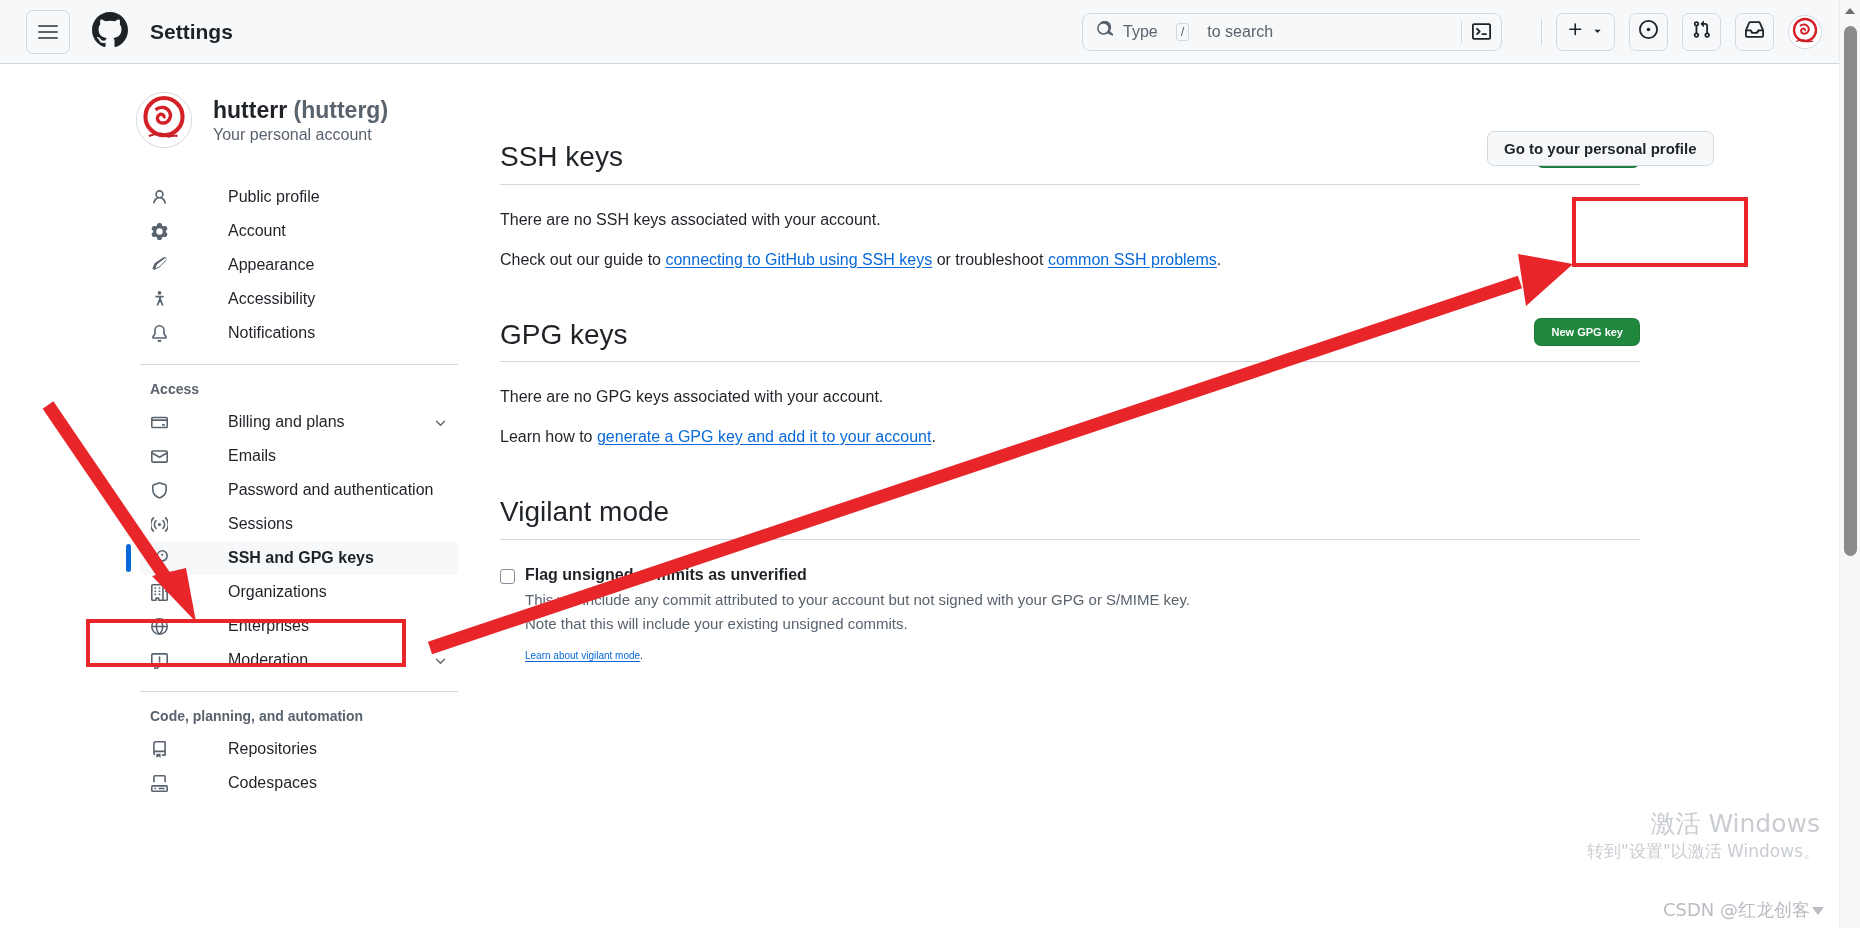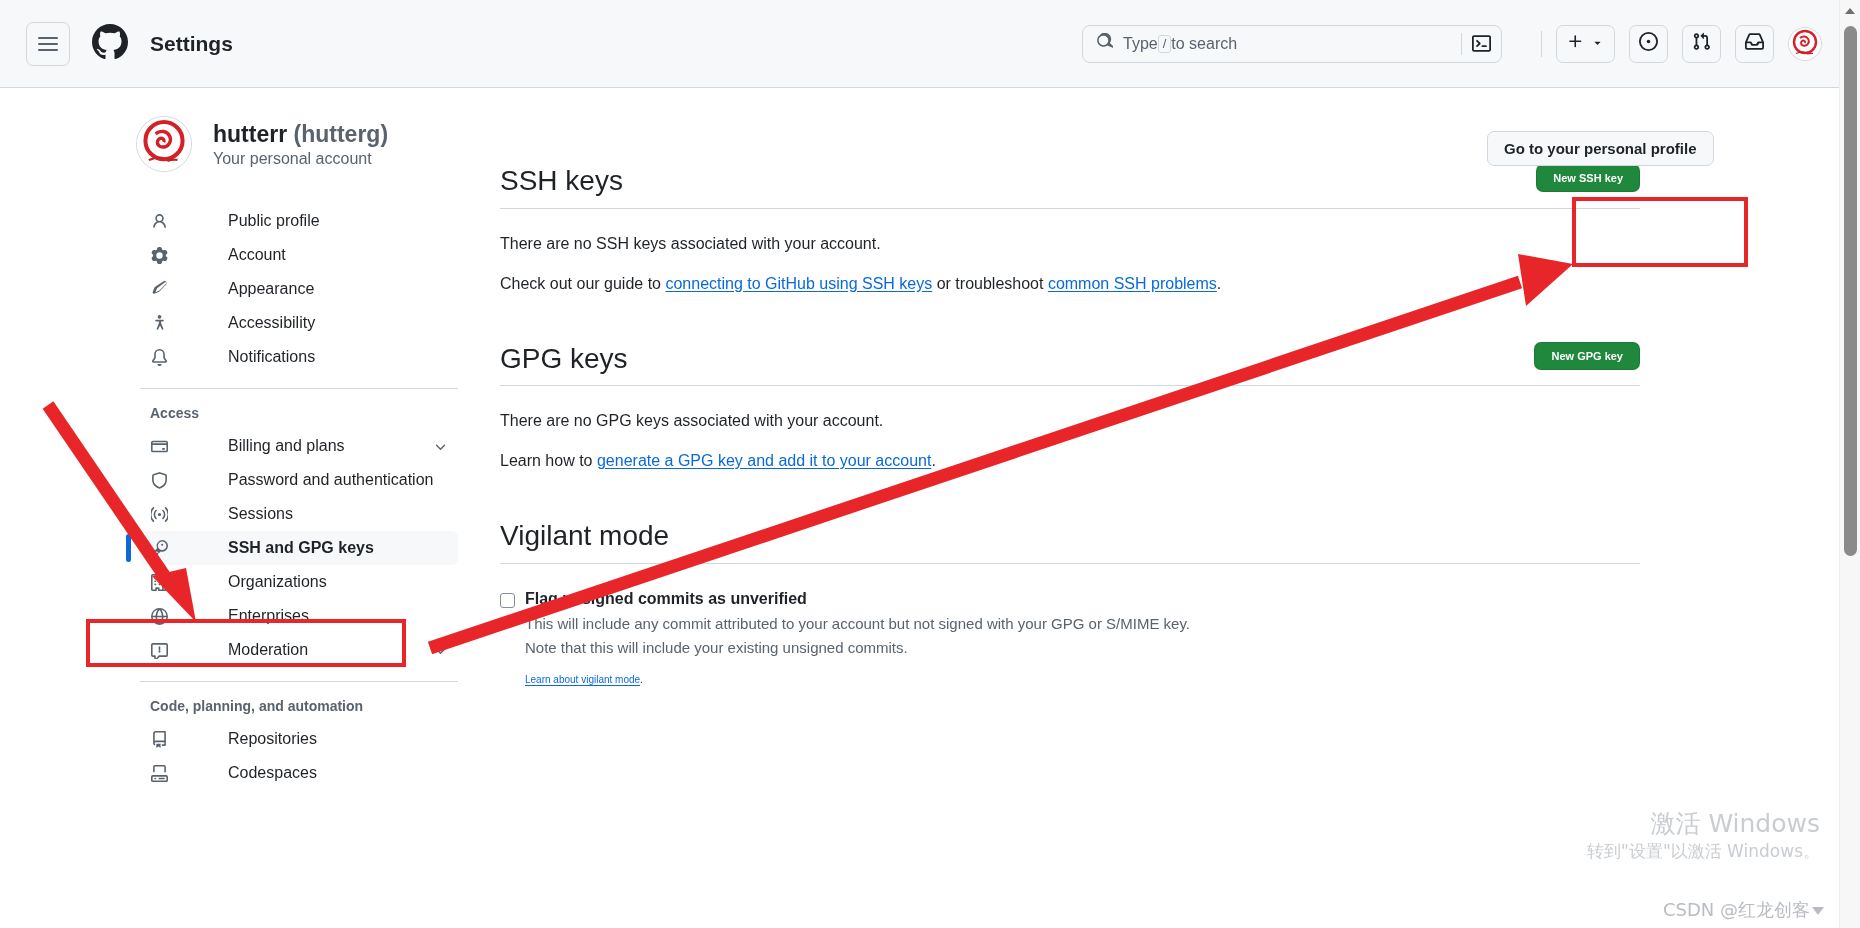--- a/index.html
+++ b/index.html
@@ -9,21 +9,21 @@
     height: 928px;
     font-family: "Liberation Sans", sans-serif;
     background: #ffffff;
     overflow: hidden;
     position: relative;
     color: #1f2328;
   }
 
   
   .header {
-    height: 88px;
+    height: 64px;
     background: #f6f8fa;
     border-bottom: 1px solid #d1d9e0;
     display: flex;
     align-items: center;
     padding: 0 26px;
     position: relative;
   }
   .hamburger-btn {
     width: 44px; height: 44px;
     border: 1px solid #d1d9e0;
@@ -59,21 +59,21 @@
     border: 1px solid #d1d9e0;
     border-radius: 8px;
     background: #f6f8fa;
     display: flex; align-items: center;
     padding: 0 10px 0 13px;
     cursor: text;
   }
   .search-ph {
     font-size: 16px; color: #59636e;
     margin-left: 10px;
-    display: flex; align-items: center; gap: 0;
+    display: flex; align-items: center; gap: 18px;
     white-space: nowrap;
   }
   .slash-key {
     border: 1px solid #d1d9e0;
     border-radius: 3px;
     font-size: 13px;
     padding: 0px 4px 1px;
     line-height: 15px;
     color: #59636e;
     background: #f6f8fa;
@@ -513,20 +513,28 @@
               </svg>
           </span>
           <span class="ni-label">Billing and plans</span>
           <span class="chev">
             <svg width="15" height="15" viewBox="0 0 16 16" fill="currentColor">
                 <path d="M12.78 6.22a.75.75 0 0 1 0 1.06l-4.25 4.25a.75.75 0 0 1-1.06 0L3.22 7.28a.751.751 0 0 1 .018-1.042.751.751 0 0 1 1.042-.018L8 9.94l3.72-3.72a.75.75 0 0 1 1.06 0Z"></path>
               </svg>
           </span>
         </li>
 
+        <li class="nav-item">
+          <span class="ni-icon">
+            <svg width="17" height="17" viewBox="0 0 16 16" fill="currentColor">
+                <path d="M1.75 2h12.5c.966 0 1.75.784 1.75 1.75v8.5A1.75 1.75 0 0 1 14.25 14H1.75A1.75 1.75 0 0 1 0 12.25v-8.5C0 2.784.784 2 1.75 2ZM1.5 12.251c0 .138.112.25.25.25h12.5a.25.25 0 0 0 .25-.25V5.809L8.38 9.397a.75.75 0 0 1-.76 0L1.5 5.809Zm13-8.181v-.32a.25.25 0 0 0-.25-.25H1.75a.25.25 0 0 0-.25.25v.32L8 7.88Z"></path>
+              </svg>
+          </span>
+          <span class="ni-label">Emails</span>
+        </li>
 
         <li class="nav-item">
           <span class="ni-icon">
             <svg width="17" height="17" viewBox="0 0 16 16" fill="currentColor">
                 <path d="M7.467.133a1.748 1.748 0 0 1 1.066 0l5.25 1.68A1.75 1.75 0 0 1 15 3.48V7c0 1.566-.32 3.182-1.303 4.682-.983 1.498-2.585 2.813-5.032 3.855a1.697 1.697 0 0 1-1.33 0c-2.447-1.042-4.049-2.357-5.032-3.855C1.32 10.182 1 8.566 1 7V3.48a1.75 1.75 0 0 1 1.217-1.667Zm.61 1.429a.25.25 0 0 0-.153 0l-5.25 1.68a.25.25 0 0 0-.174.238V7c0 1.358.275 2.666 1.057 3.86.784 1.194 2.121 2.34 4.366 3.297a.196.196 0 0 0 .154 0c2.245-.956 3.582-2.104 4.366-3.298C13.225 9.666 13.5 8.36 13.5 7V3.48a.251.251 0 0 0-.174-.237Z"></path>
               </svg>
           </span>
           <span class="ni-label">Password and authentication</span>
         </li>
 

